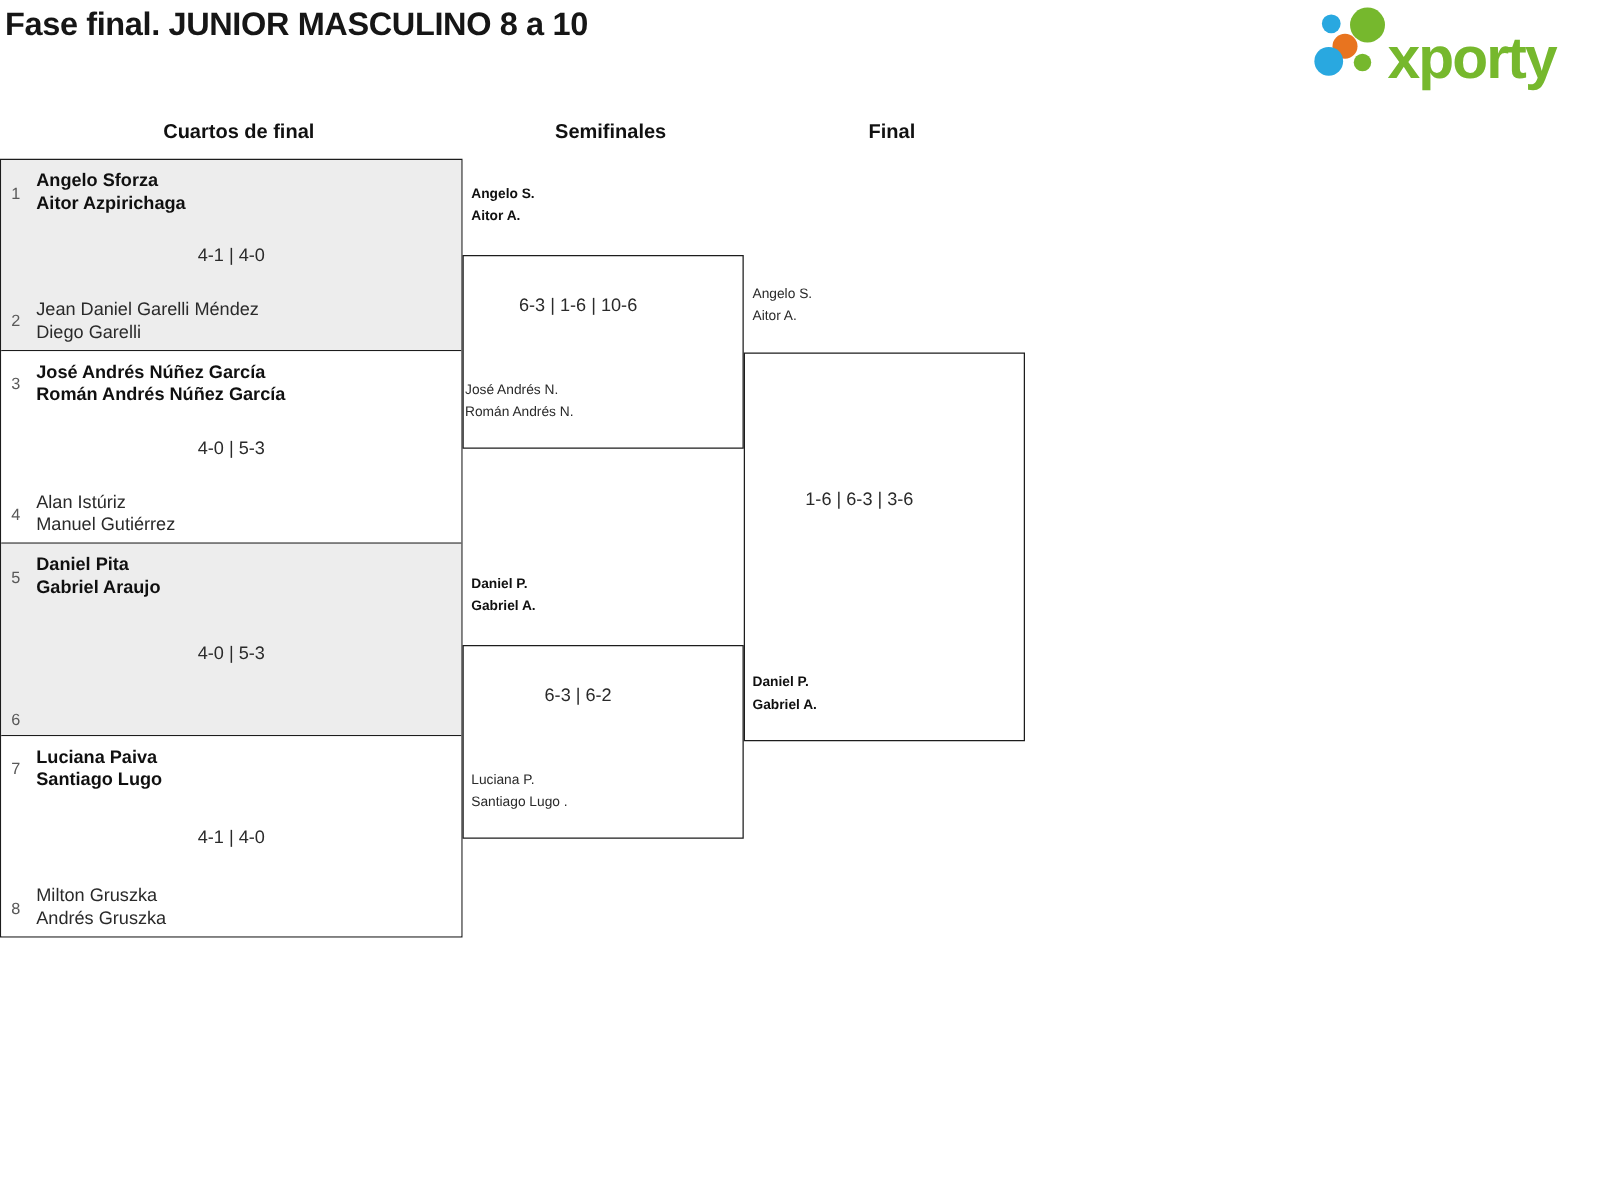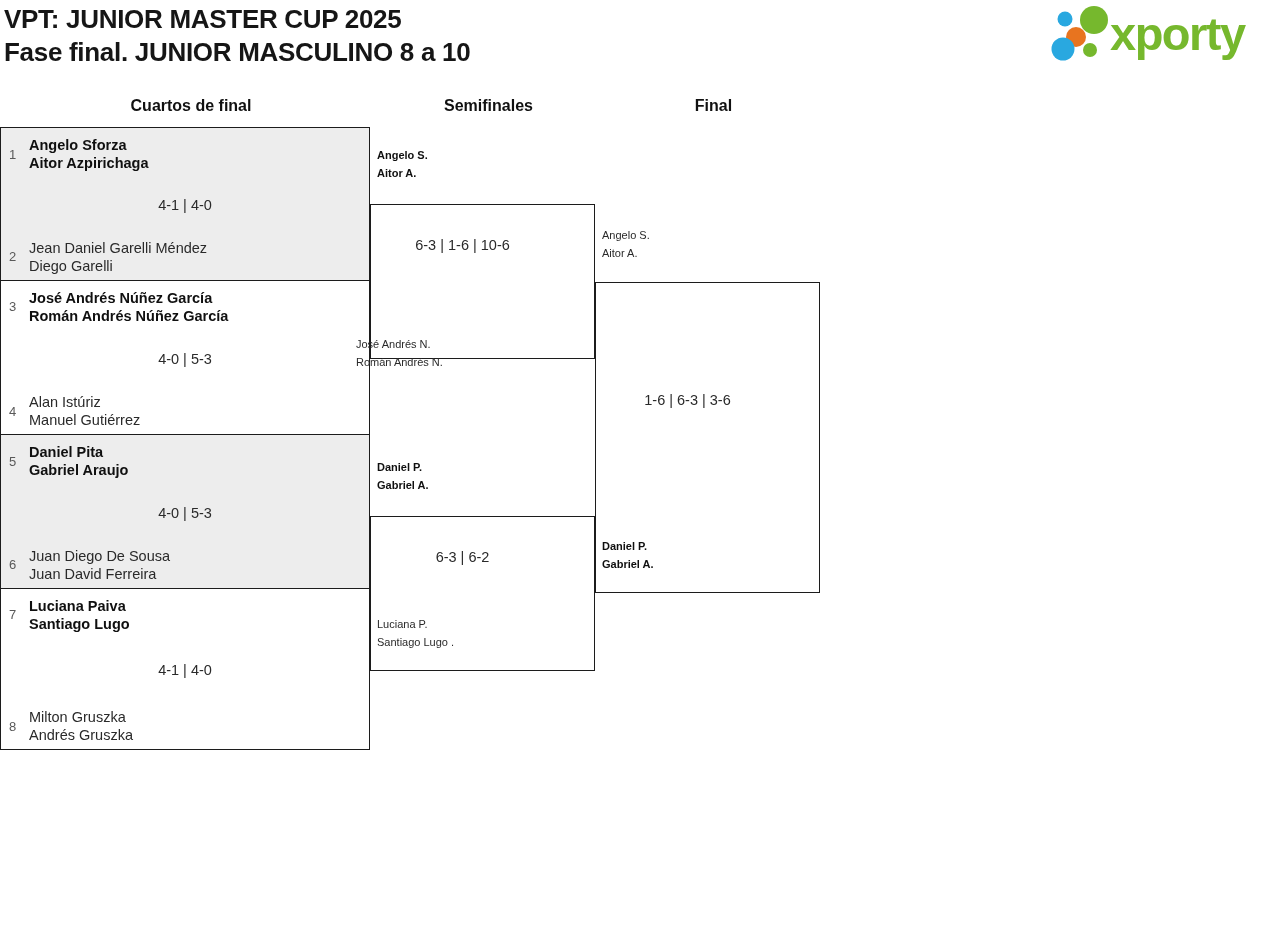--- a/index.html
+++ b/index.html
@@ -16,21 +16,21 @@
   html,body{background:#fff;}
   body{font-family:"Liberation Sans",sans-serif;color:var(--text_dark);}
   .page{position:relative;width:1280px;height:949px;background:#fff;overflow:hidden;}
 
   
   .title{position:absolute;left:4px;top:3px;font-weight:700;font-size:26px;line-height:33px;color:var(--text_dark);letter-spacing:-0.3px;}
 
   
   .logo{position:absolute;left:1046px;top:2px;display:flex;align-items:flex-start;}
   .logo-dots{width:64px;height:66px;display:block;}
-  .logo-text{font-size:47px;font-weight:700;color:var(--logo_green);letter-spacing:-1.5px;line-height:56px;margin-top:4px;margin-left:0px;}
+  .logo-text{font-size:47px;font-weight:700;color:var(--logo_green);letter-spacing:-1.5px;line-height:56px;margin-top:16px;margin-left:0px;}
 
   
   .col-h{position:absolute;top:97px;height:22px;font-size:16px;font-weight:700;text-align:center;color:#111;padding-left:12px;}
   .col-h.c1{left:0;width:370px;}
   .col-h.c2{left:370px;width:225px;}
   .col-h.c3{left:595px;width:225px;}
 
   
   .qf-col{position:absolute;left:0;top:127px;width:370px;height:623px;border:1.5px solid var(--line);display:flex;flex-direction:column;}
   .qf-match{display:flex;flex-direction:column;justify-content:space-between;padding:8px 8px 5px 8px;border-bottom:1.5px solid var(--line);}
@@ -56,21 +56,20 @@
   .float-team span{display:block;}
   .float-team.winner{font-weight:700;color:#101010;}
   .float-score{position:absolute;width:185px;text-align:center;font-size:14.5px;color:var(--text_regular);}
 </style>
 </head>
 <body>
 
 <div class="page">
 
   <div class="title">
-    <div>VPT: JUNIOR MASTER CUP 2025</div>
     <div>Fase final. JUNIOR MASCULINO 8 a 10</div>
   </div>
 
   <div class="logo">
     <svg class="logo-dots" viewBox="0 0 64 66" xmlns="http://www.w3.org/2000/svg">
       <circle cx="19" cy="17" r="7.5" fill="var(--logo_blue)"></circle>
       <circle cx="48" cy="18" r="14" fill="var(--logo_green)"></circle>
       <circle cx="30" cy="35" r="10" fill="var(--logo_orange)"></circle>
       <circle cx="17" cy="47" r="11.5" fill="var(--logo_blue)"></circle>
       <circle cx="44" cy="48" r="7" fill="var(--logo_green)"></circle>
@@ -124,24 +123,20 @@
       <div class="team-row">
         <span class="seed">5</span>
         <span class="team winner">
           <span>Daniel Pita</span>
           <span>Gabriel Araujo</span>
         </span>
       </div>
       <div class="score">4-0 | 5-3</div>
       <div class="team-row">
         <span class="seed">6</span>
-        <span class="team">
-          <span>Juan Diego De Sousa</span>
-          <span>Juan David Ferreira</span>
-        </span>
       </div>
     </div>
 
     <div class="qf-match m4">
       <div class="team-row">
         <span class="seed">7</span>
         <span class="team winner">
           <span>Luciana Paiva</span>
           <span>Santiago Lugo</span>
         </span>
@@ -160,21 +155,21 @@
 
   <div class="rbox sf1"></div>
   <div class="rbox sf2"></div>
   <div class="rbox fin"></div>
 
   <div class="float-team winner" style="left:377px;top:146px;">
     <span>Angelo S.</span>
     <span>Aitor A.</span>
   </div>
   <div class="float-score" style="left:370px;top:237px;">6-3 | 1-6 | 10-6</div>
-  <div class="float-team" style="left:356px;top:303px;margin-top:32px;">
+  <div class="float-team" style="left:372px;top:303px;">
     <span>José Andrés N.</span>
     <span>Román Andrés N.</span>
   </div>
 
   <div class="float-team winner" style="left:377px;top:458px;">
     <span>Daniel P.</span>
     <span>Gabriel A.</span>
   </div>
   <div class="float-score" style="left:370px;top:549px;">6-3 | 6-2</div>
   <div class="float-team" style="left:377px;top:615px;">

